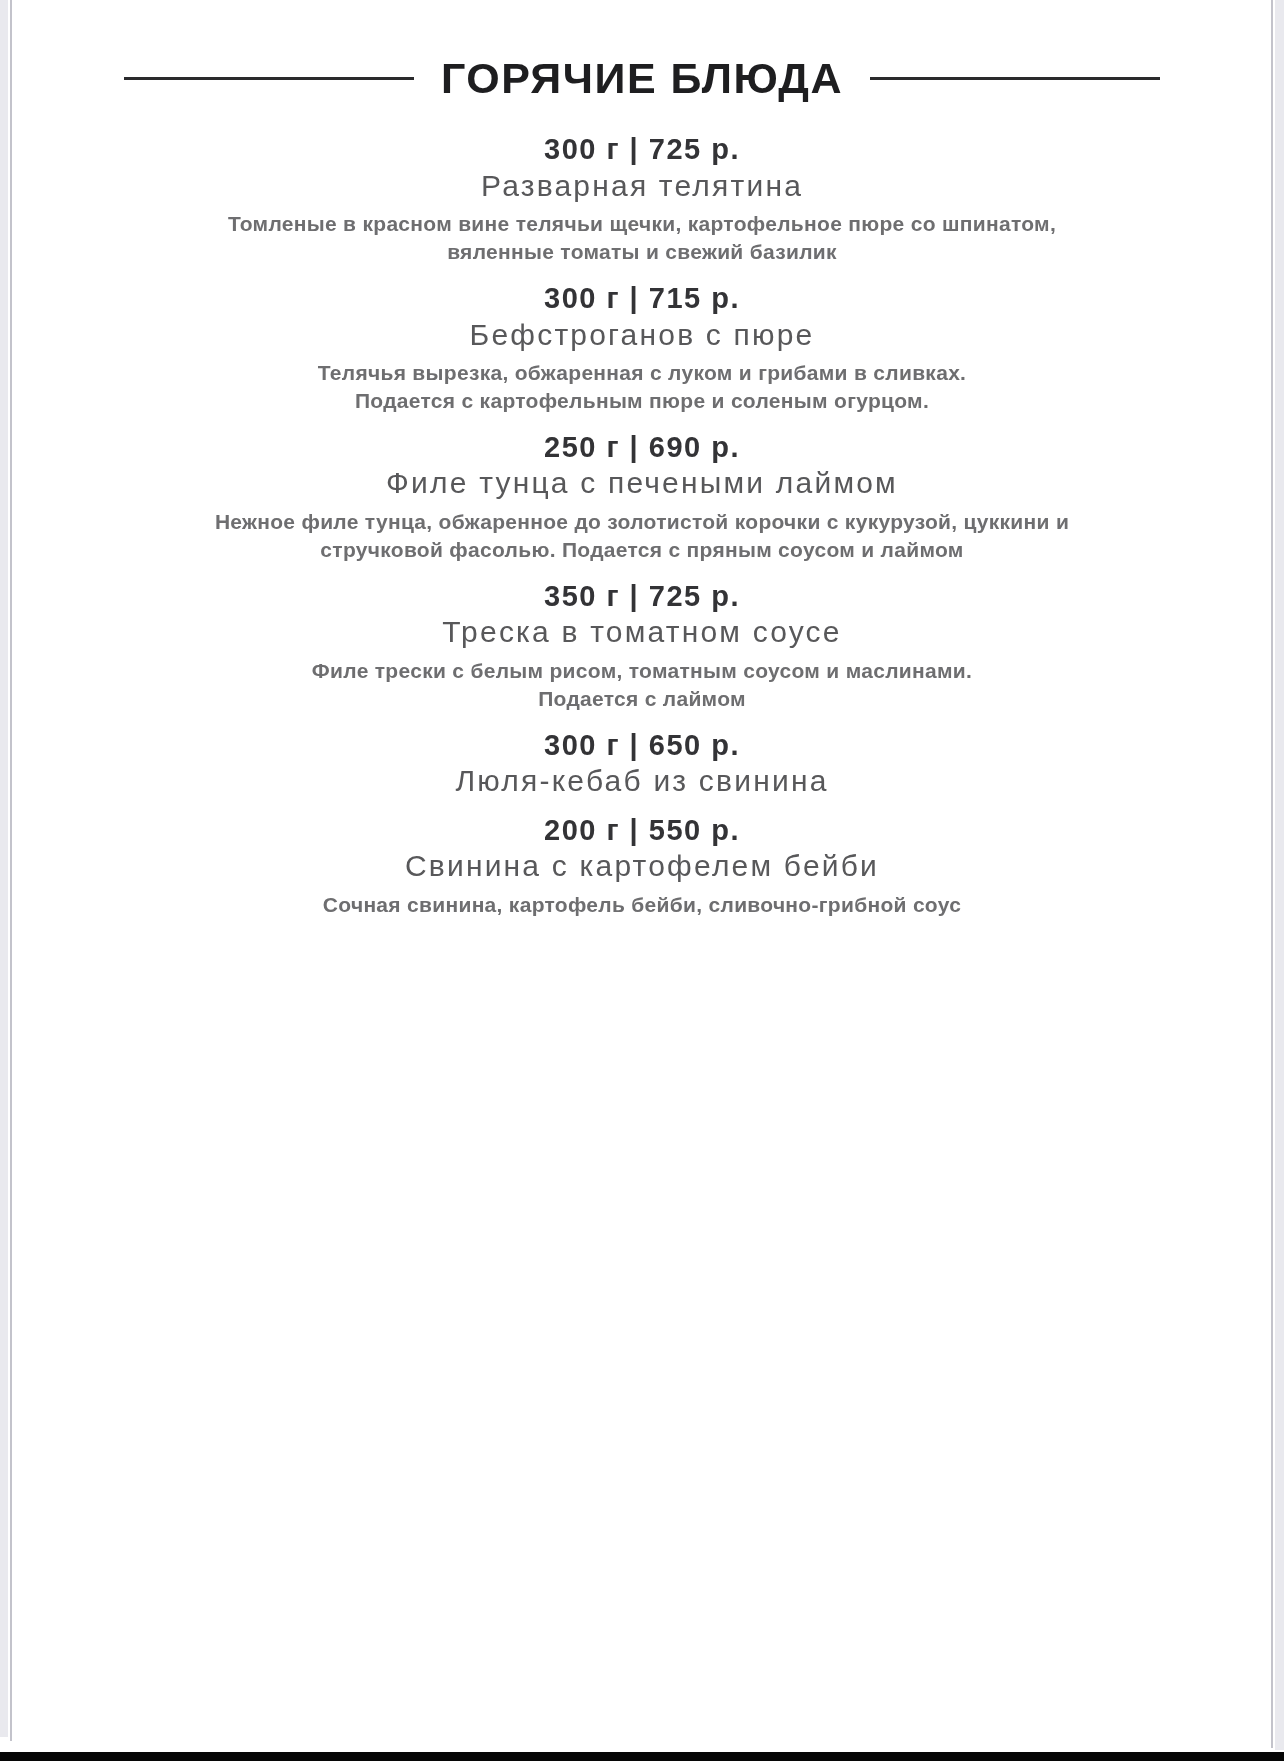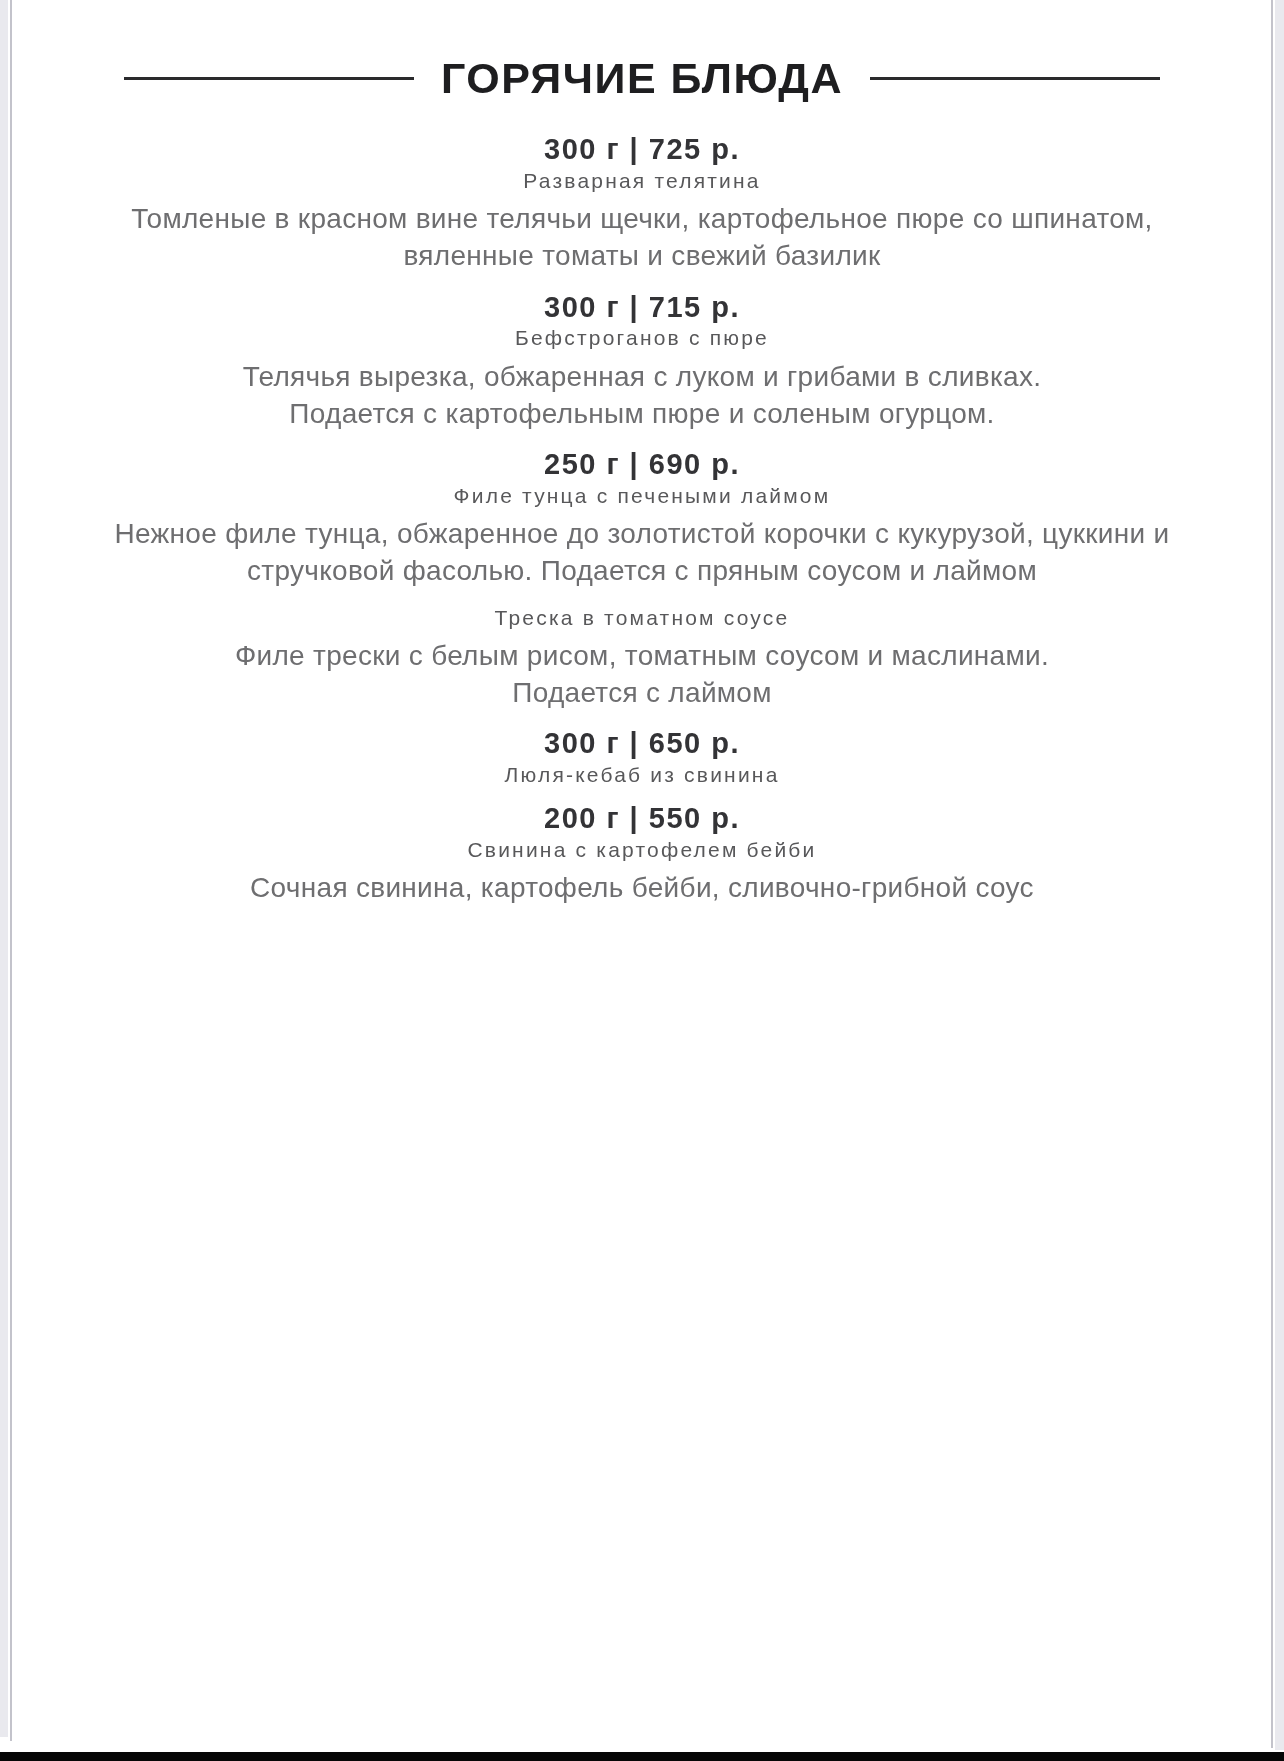--- a/index.html
+++ b/index.html
@@ -83,30 +83,30 @@
   .dish-price{
     font-size:29px;
     font-weight:600;
     letter-spacing:1.5px;
     color:var(--price);
     line-height:1.12;
     margin-bottom:3px;
     text-align:center;
   }
   .dish-name{
-    font-size:21px;
+    font-size:30px;
     font-weight:400;
     letter-spacing:2.2px;
     color:var(--name);
     line-height:1.12;
     margin-bottom:8px;
   }
   .dish-desc{
-    font-size:28px;
-    font-weight:400;
+    font-size:21px;
+    font-weight:700;
     letter-spacing:0.3px;
     color:var(--desc);
     line-height:1.33;
     white-space:pre-line;
   }
 </style>
 </head>
 <body>
 
 <div class="screen">
@@ -141,20 +141,21 @@
         </section>
 
         <section class="dish">
           <div class="dish-price">250 г | 690 р.</div>
           <h2 class="dish-name">Филе тунца с печеными лаймом</h2>
           <p class="dish-desc">Нежное филе тунца, обжаренное до золотистой корочки с кукурузой, цуккини и
 стручковой фасолью. Подается с пряным соусом и лаймом</p>
         </section>
 
         <section class="dish">
+          <div class="dish-price">350 г | 725 р.</div>
           <h2 class="dish-name">Треска в томатном соусе</h2>
           <p class="dish-desc">Филе трески с белым рисом, томатным соусом и маслинами.
 Подается с лаймом</p>
         </section>
 
         <section class="dish">
           <div class="dish-price">300 г | 650 р.</div>
           <h2 class="dish-name">Люля-кебаб из свинина</h2>
         </section>
 

